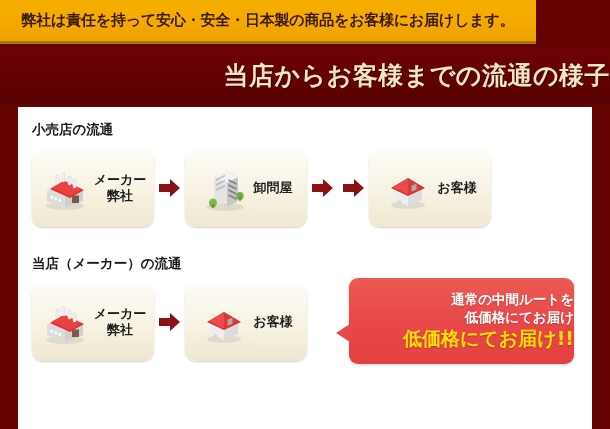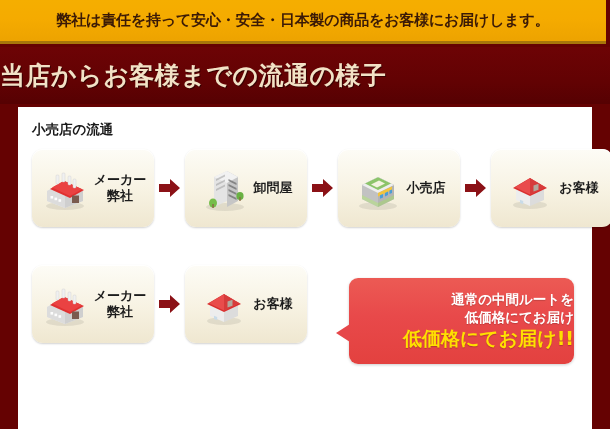--- a/index.html
+++ b/index.html
@@ -6,35 +6,35 @@
   html,body { width:610px; height:429px; }
   body {
     font-family:"DejaVu Sans","Liberation Sans",sans-serif;
     background:#5e0000;
     overflow:hidden;
   }
   .screen { position:relative; width:610px; height:429px; background:#650202; }
 
   
   .banner {
-    position:absolute; left:0; top:0; width:606px; height:44px;
+    position:absolute; left:0; top:0; width:536px; height:44px;
     background:linear-gradient(180deg,#f5ae00 0%,#f5ab00 45%,#eda300 100%);
     display:flex; align-items:center; justify-content:center;
     border-bottom:3px solid #a8760a;
   }
   .banner-text {
     font-size:15px; font-weight:bold; color:#3b1a06;
     letter-spacing:-0.2px; white-space:nowrap;
   }
 
   
   .titlebar {
     position:absolute; left:0; top:47px; width:610px; height:57px;
     background:linear-gradient(180deg,#6d0305 0%,#620203 60%,#560102 100%);
-    display:flex; align-items:center; justify-content:flex-start;
+    display:flex; align-items:center; justify-content:flex-end;
   }
   .titlebar-text {
     font-size:25px; font-weight:bold; color:#f2e2c6;
     letter-spacing:0.5px; white-space:nowrap;
     text-shadow:1px 1px 0 rgba(0,0,0,.45);
   }
 
   
   .panel {
     position:absolute; left:18px; top:107px; width:574px; height:382px;
@@ -174,42 +174,20 @@
           </span>
           <span class="node-label">卸問屋</span>
         </div>
 
         <div class="arrow">
           <svg width="22" height="20" viewBox="0 0 22 20">
             <path d="M0 6 L11 6 L11 1 L21 10 L11 19 L11 14 L0 14 Z" fill="#8b1116"></path>
           </svg>
         </div>
 
-        <div class="node">
-          <span class="icon">
-            <svg viewBox="0 0 50 50">
-              <ellipse cx="25" cy="43" rx="19" ry="4" fill="#000" opacity=".08"></ellipse>
-              <path d="M9 22 L25 14 L41 22 L41 36 L25 44 L9 36 Z" fill="#d8d8d8"></path>
-              <path d="M9 22 L25 14 L25 44 L9 36 Z" fill="#c2c2c2"></path>
-              <path d="M25 14 L41 22 L41 36 L25 44 Z" fill="#b4b4b4"></path>
-              <path d="M9 22 L25 14 L41 22 L25 30 Z" fill="#eeeeee"></path>
-              <path d="M12 20.5 L25 14.2 L38 20.5 L25 27 Z" fill="#8cc46a"></path>
-              <path d="M18 21.5 L26 17.5 L32 20.5 L24 24.5 Z" fill="#f3f3df"></path>
-              <g>
-                <path d="M25 30 L39 23.5 L39 27 L25 33.5 Z" fill="#f2c43c"></path>
-                <path d="M27 32.3 L30 30.9 L30 34.4 L27 35.8 Z" fill="#4a9ed6"></path>
-                <path d="M32 29.9 L35 28.5 L35 32 L32 33.4 Z" fill="#4a9ed6"></path>
-                <path d="M36.5 27.6 L39 26.4 L39 29.9 L36.5 31.1 Z" fill="#4a9ed6"></path>
-              </g>
-              <path d="M9 36 L25 44 L25 40 L9 32 Z" fill="#b7d98f" opacity=".75"></path>
-              <path d="M25 44 L41 36 L41 32 L25 40 Z" fill="#a9cf80" opacity=".75"></path>
-            </svg>
-          </span>
-          <span class="node-label">小売店</span>
-        </div>
 
         <div class="arrow">
           <svg width="22" height="20" viewBox="0 0 22 20">
             <path d="M0 6 L11 6 L11 1 L21 10 L11 19 L11 14 L0 14 Z" fill="#8b1116"></path>
           </svg>
         </div>
 
         <div class="node">
           <span class="icon">
             <svg viewBox="0 0 50 50">
@@ -223,20 +201,21 @@
               <rect x="15" y="31" width="3.2" height="3.2" fill="#c9dbe8" transform="skewY(21)"></rect>
             </svg>
           </span>
           <span class="node-label">お客様</span>
         </div>
 
       </div>
     </div>
 
     <div class="section" style="left:14px; top:148px;">
+      <div class="section-label">当店（メーカー）の流通</div>
 
       <div class="row" style="margin-top:10px;">
 
         <div class="node">
           <span class="icon">
             <svg viewBox="0 0 50 50">
               <ellipse cx="25" cy="43" rx="19" ry="4" fill="#000" opacity=".08"></ellipse>
               <path d="M7 28 L25 18 L43 28 L43 38 L25 45 L7 38 Z" fill="#e9e9e9"></path>
               <path d="M7 28 L25 18 L25 45 L7 38 Z" fill="#dcdcdc"></path>
               <path d="M25 18 L43 28 L43 38 L25 45 Z" fill="#cfcfcf"></path>

